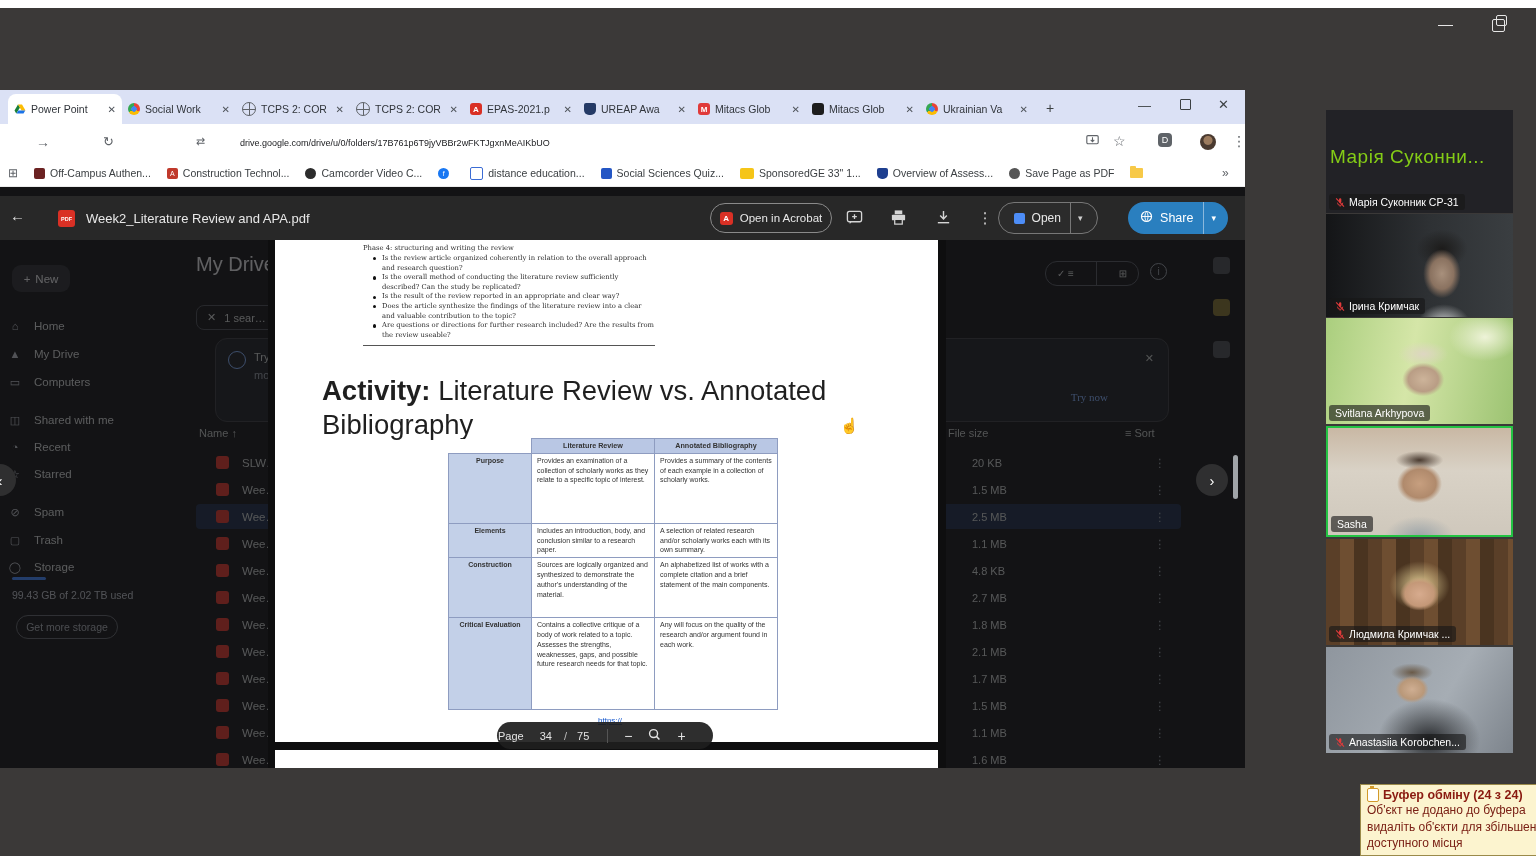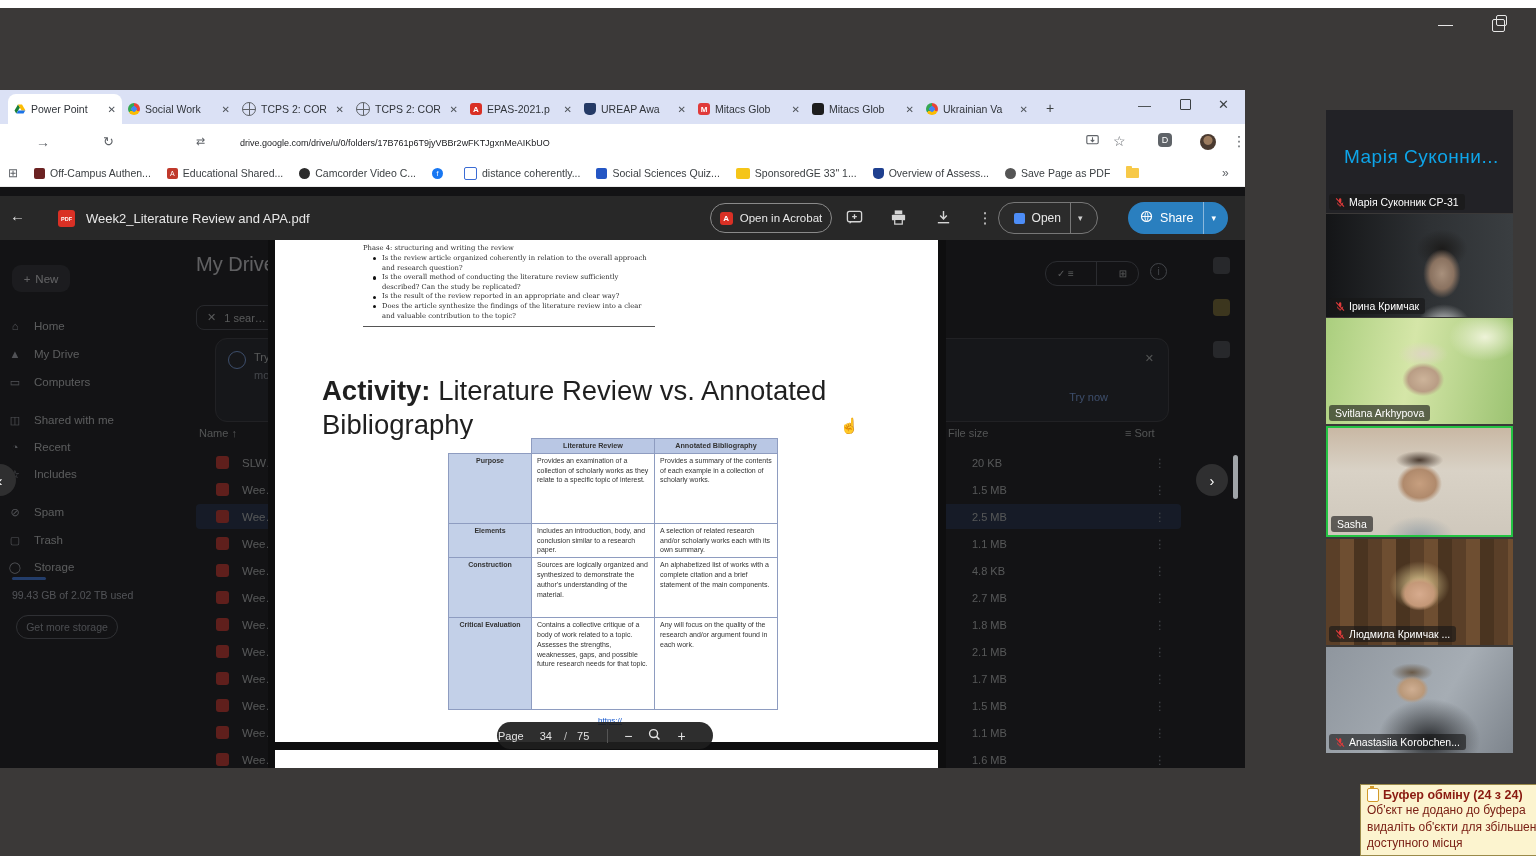--- a/index.html
+++ b/index.html
@@ -89,21 +89,21 @@
   .navcirc{position:absolute;width:32px;height:32px;border-radius:50%;background:#2f2f30;color:#fff;
       display:flex;align-items:center;justify-content:center;font-size:15px;}
   .pagerpill{position:absolute;left:497px;top:535px;width:216px;height:27px;background:rgba(30,30,30,0.93);
       border-radius:14px;color:#e3e3e3;font-size:11px;display:flex;align-items:center;}
   .scrollmark{position:absolute;left:1233px;top:268px;width:5px;height:44px;border-radius:3px;background:#a0a4a8;}
   .cursor-hand{position:absolute;left:840px;top:230px;font-size:15px;color:#3a3a3a;}
   
   .tile{position:absolute;left:1326px;width:187px;overflow:hidden;background:#222226;}
   .tag{position:absolute;left:3px;bottom:3px;max-width:178px;background:rgba(22,22,22,0.62);border-radius:3px;
       padding:2px 6px;color:#fff;font-size:10.5px;display:flex;align-items:center;gap:4px;white-space:nowrap;overflow:hidden;}
-  .bigname{position:absolute;left:18px;top:36px;color:#0ea5e9;font-size:19px;letter-spacing:0.5px;white-space:nowrap;}
+  .bigname{position:absolute;left:4px;top:36px;color:#84cc16;font-size:19px;letter-spacing:0.5px;white-space:nowrap;}
   .t2bg{background:
       radial-gradient(38px 30px at 63% 108%, #d8dadb, rgba(216,218,219,0) 70%),
       radial-gradient(26px 34px at 62% 58%, #a8907c, #8a7260 45%, rgba(0,0,0,0) 72%),
       radial-gradient(34px 26px at 62% 34%, #1c1b1a, rgba(28,27,26,0) 75%),
       linear-gradient(90deg,#141517,#2e3134 55%,#3a3e41);}
   .t3bg{background:
       radial-gradient(30px 24px at 52% 58%, #cdb49a, #b99d85 50%, rgba(0,0,0,0) 70%),
       radial-gradient(36px 18px at 52% 34%, #ded6c2, rgba(222,214,194,0) 70%),
       radial-gradient(60px 40px at 85% 18%, #eef3d8, rgba(238,243,216,0) 60%),
       linear-gradient(100deg,#aace7e,#d5e6a8 45%,#9cc372);}
@@ -217,33 +217,33 @@
   </div>
 
   <div class="abs bkbar">
     <span style="font-size:12px;color:#5f6368;">⊞</span>
     <span class="bk">
         <span class="bki" style="background:#6b2222;"></span>
         <span>Off-Campus Authen...</span>
       </span>
     <span class="bk">
         <span class="bki" style="background:#c0392b;">A</span>
-        <span>Educational Shared...</span>
+        <span>Construction Technol...</span>
       </span>
     <span class="bk">
         <span class="bki" style="background:#2c2c2c;border-radius:50%;"></span>
         <span>Camcorder Video C...</span>
       </span>
     <span class="bk">
         <span class="bki" style="background:#1877f2;border-radius:50%;">f</span>
         <span></span>
       </span>
     <span class="bk">
         <span class="bki" style="background:#fff;border:1.3px solid #3b6cd4;"></span>
-        <span>distance coherently...</span>
+        <span>distance education...</span>
       </span>
     <span class="bk">
         <span class="bki" style="background:#2456c4;"></span>
         <span>Social Sciences Quiz...</span>
       </span>
     <span class="bk">
         <span class="bki" style="background:#f5c518;width:14px;"></span>
         <span>SponsoredGE 33" 1...</span>
       </span>
     <span class="bk">
@@ -281,21 +281,21 @@
       <div class="sideitem" style="top:222px;">
           <span class="ic">◫</span>
           <span>Shared with me</span>
         </div>
       <div class="sideitem" style="top:249px;">
           <span class="ic">◔</span>
           <span>Recent</span>
         </div>
       <div class="sideitem" style="top:276px;">
           <span class="ic">☆</span>
-          <span>Includes</span>
+          <span>Starred</span>
         </div>
       <div class="sideitem" style="top:314px;">
           <span class="ic">⊘</span>
           <span>Spam</span>
         </div>
       <div class="sideitem" style="top:342px;">
           <span class="ic">▢</span>
           <span>Trash</span>
         </div>
       <div class="sideitem" style="top:369px;">
@@ -321,21 +321,21 @@
           <span>✕</span>
           <span>1 sear…</span>
         </div>
 
       <div class="banner">
         <span style="position:absolute;left:12px;top:12px;width:16px;height:16px;border:1.4px solid #8ab4f8;border-radius:50%;"></span>
         <span style="position:absolute;left:38px;top:12px;font-size:11px;color:#cfd2cf;">Try …</span>
         <span style="position:absolute;left:38px;top:30px;font-size:11px;color:#9aa0a6;">mor…</span>
         <span style="position:absolute;right:230px;top:13px;font-size:11px;color:#bfc3bf;">…gen AI for … for 1</span>
         <span style="position:absolute;right:14px;top:13px;font-size:11px;color:#bfc3bf;">✕</span>
-        <span style="position:absolute;right:60px;top:52px;font-size:11px;color:#8ab4f8;">Try now</span>
+        <span style="position:absolute;right:60px;top:52px;font-size:11px;color:#8ab4f8;font-family:Liberation Serif, serif;">Try now</span>
       </div>
 
       <div class="colhdr" style="left:199px;top:240px;"><span>Name</span> <span>↑</span></div>
       <div class="colhdr" style="left:948px;top:240px;">File size</div>
       <div class="colhdr" style="left:1125px;top:240px;"><span>≡</span> <span>Sort</span></div>
 
       <div class="frow" style="top:263px;">
           <span class="fpdf"></span>
           <span class="nm">SLW…</span>
           <span class="sz">20 KB</span>
@@ -468,20 +468,21 @@
     <div class="pages">
 
       <div class="page" style="top:0;height:138px;">
         <div class="serif" style="position:absolute;left:88px;top:4px;width:292px;">
           <div class="frag-head">Phase 4: structuring and writing the review</div>
           <ul class="frag-ul">
             <li>Is the review article organized coherently in relation to the overall approach and research question?</li>
             <li>Is the overall method of conducting the literature review sufficiently described? Can the study be replicated?</li>
             <li>Is the result of the review reported in an appropriate and clear way?</li>
             <li>Does the article synthesize the findings of the literature review into a clear and valuable contribution to the topic?</li>
+            <li>Are questions or directions for further research included? Are the results from the review useable?</li>
           </ul>
           <div style="margin-top:5px;width:292px;border-top:1.5px solid #555;"></div>
         </div>
       </div>
 
       <div class="page" style="top:112px;height:390px;">
         <div class="slide-title"><b>Activity:</b><span> Literature Review vs. Annotated Bibliography</span></div>
         <table class="stable">
           <tbody>
               <tr>

